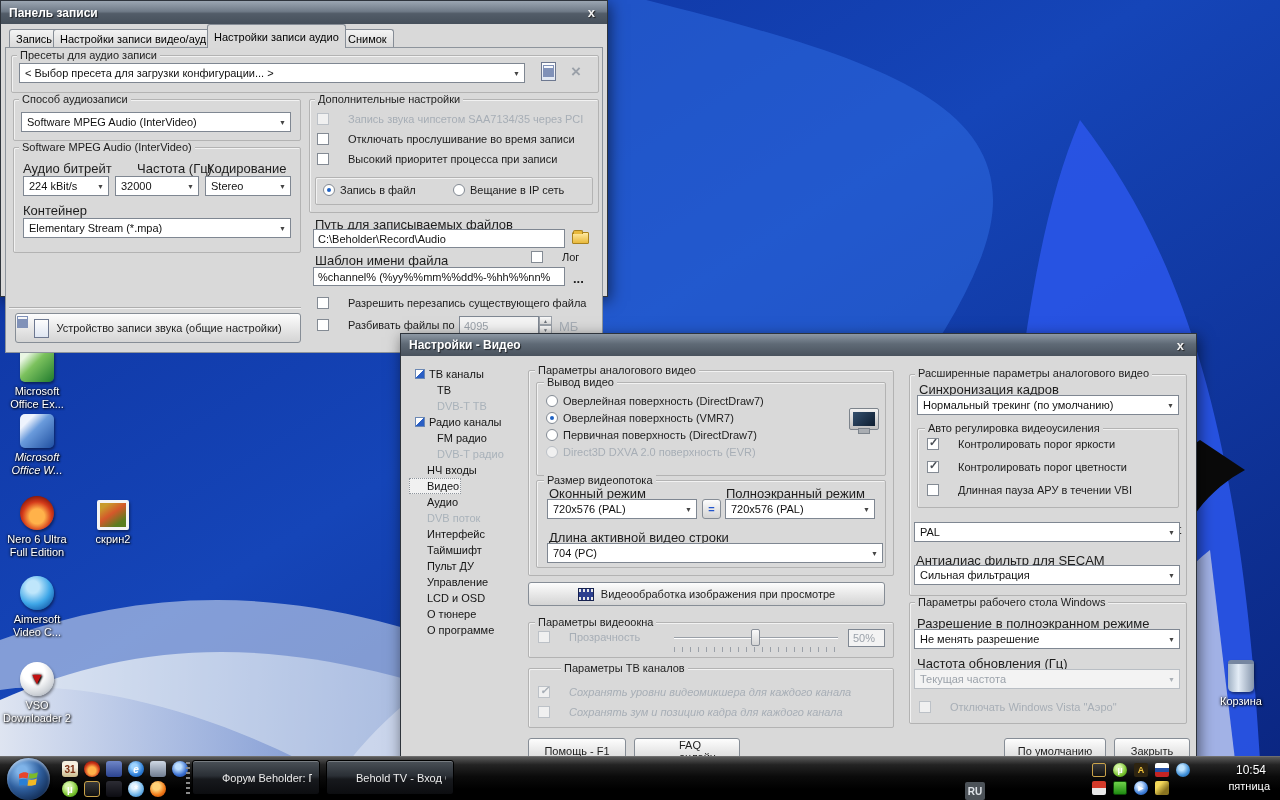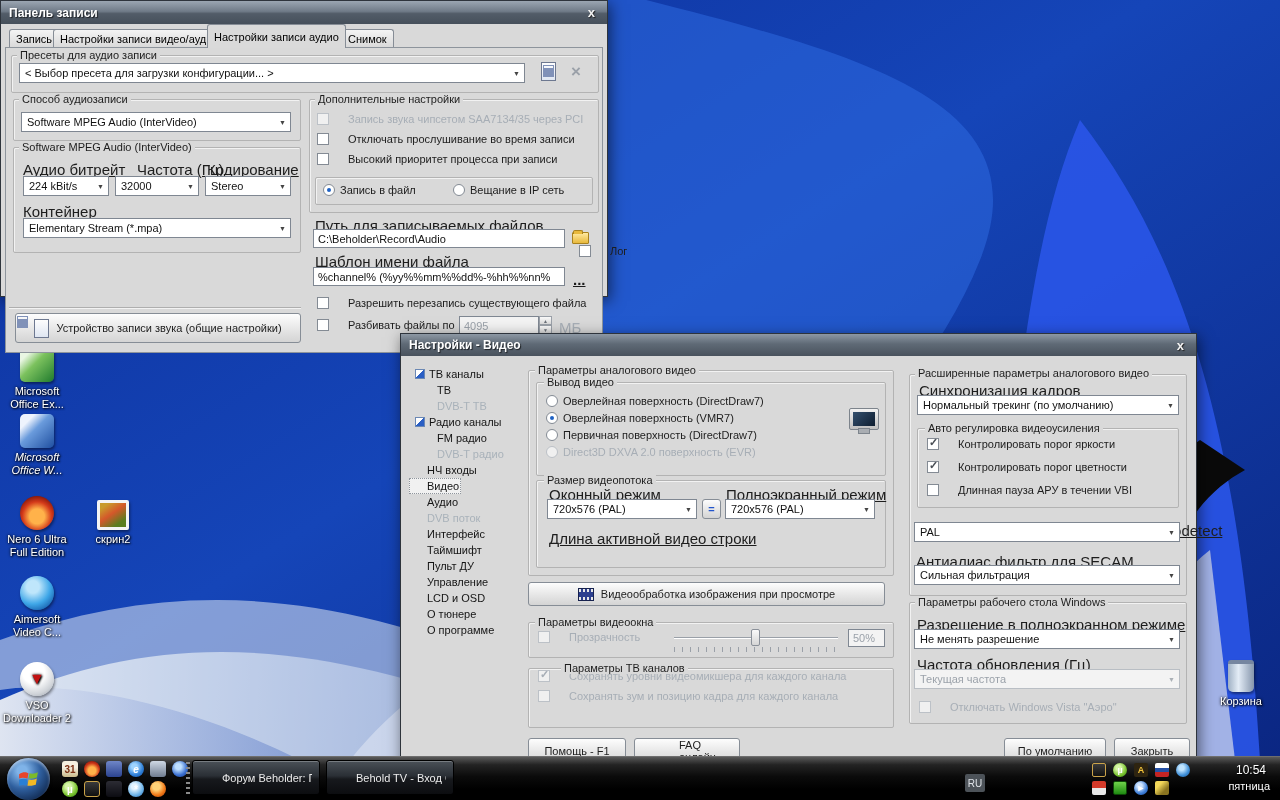--- a/index.html
+++ b/index.html
@@ -26,21 +26,21 @@
   .dicon.trash .img { width:26px; height:32px; border-radius:3px 3px 5px 5px; background:linear-gradient(90deg,#9fb0c4,#e3ecf6 40%,#8696ac); border-top:4px solid #7686a0; }
 
   
   .win { position:absolute; background:#d9d9d9; border:1px solid #2e343c; box-shadow:2px 4px 14px rgba(0,0,0,.55); }
   .titlebar { position:absolute; left:0; right:0; top:0; height:23px; background:linear-gradient(#9ba6b2,#707b88 45%,#525c68 55%,#46505b); display:flex; align-items:center; padding:0 8px; }
   .title { color:#fff; font-weight:bold; font-size:12px; text-shadow:1px 1px 1px rgba(0,0,0,.65); }
   .close-x { margin-left:auto; color:#f2f2f2; font-weight:bold; font-size:13px; text-shadow:1px 1px 1px #222; padding:0 4px; }
 
   .group { position:absolute; border:1px solid #b3b3b3; border-radius:2px; box-shadow:inset 1px 1px 0 rgba(255,255,255,.65); }
   .glabel { position:absolute; font-size:11px; color:#1d1d1d; background:#d9d9d9; padding:0 3px; white-space:nowrap; z-index:2; }
-  .lbl { position:absolute; font-size:15px; color:#1d1d1d; white-space:nowrap;text-decoration:underline; }
+  .lbl { position:absolute; font-size:13px; color:#1d1d1d; white-space:nowrap; }
   .lbl.dis { color:#a7aeb6; }
 
   .combo { position:absolute; height:20px; background:#fff; border:1px solid #7f8792; font-size:11px; color:#111; display:flex; align-items:center; padding:0 18px 0 5px; white-space:nowrap; overflow:hidden; }
   .combo::after { content:"▼"; position:absolute; right:4px; top:50%; transform:translateY(-50%); font-size:7px; color:#444; }
   .combo.dis { background:#f3f3f3; color:#9ba2aa; border-color:#b9bec4; }
   .combo.dis::after { color:#aab0b6; }
 
   .input { position:absolute; height:19px; background:#fff; border:1px solid #7f8792; font-size:11px; color:#111; display:flex; align-items:center; padding:0 4px; white-space:nowrap; overflow:hidden; }
 
   .btn { position:absolute; background:linear-gradient(#fdfdfd,#e6e6e6 55%,#d4d4d4); border:1px solid #868d96; border-radius:3px; font-size:11px; color:#1d1d1d; display:flex; align-items:center; justify-content:center; gap:7px; }
@@ -109,21 +109,21 @@
   .qicon.quill    { background:linear-gradient(#2c2c34,#0c0c12); color:#cfd6e4; }
   .qicon.snowflake{ border-radius:50%; background:radial-gradient(circle at 40% 35%,#e4f4ff 0 20%,#6fb4e8 60%,#1f66b0); }
   .qicon.firefox  { border-radius:50%; background:radial-gradient(circle at 40% 35%,#ffd27a 0 25%,#f07818 60%,#9e3a05); }
   .handle { position:absolute; width:4px; height:34px; background:repeating-linear-gradient(#8a8a8a 0 2px,transparent 2px 5px); }
   .taskbtns { position:absolute; left:192px; top:3px; display:flex; gap:6px; }
   .taskbtn { width:128px; height:35px; background:linear-gradient(#4b5158,#2a2f35 45%,#17191d 55%,#0c0d10); border:1px solid #000; border-radius:3px; box-shadow:inset 0 1px 0 rgba(255,255,255,.25); display:flex; align-items:center; gap:6px; padding:0 7px; color:#ececec; font-size:11px; }
   .taskbtn .ticon16 { flex:0 0 auto; }
   .taskbtn span.tlabel { white-space:nowrap; overflow:hidden; }
   .ticon16 { width:16px; height:16px; border-radius:50%; }
   .tray { position:absolute; right:0; top:0; height:44px; }
-  .lang { position:absolute; left:-190px; top:17px; width:20px; height:18px; background:#4c5258; color:#dfe3e8; font-size:10px; font-weight:normal; display:flex; align-items:center; justify-content:center; border-radius:2px; }
+  .lang { position:absolute; left:-190px; top:25px; width:20px; height:18px; background:#4c5258; color:#dfe3e8; font-size:10px; font-weight:bold; display:flex; align-items:center; justify-content:center; border-radius:2px; }
   .trow { position:absolute; display:flex; gap:7px; }
   .ticon { width:14px; height:14px; border-radius:2px; font-size:9px; font-weight:bold; color:#fff; display:flex; align-items:center; justify-content:center; }
   .ticon.behold { background:linear-gradient(#3c3c3c,#101010); border:1px solid #caa34a; }
   .ticon.utorrent { border-radius:50%; background:radial-gradient(circle at 40% 35%,#d6f6a8 0 20%,#7ac22f 60%,#2f7a10); }
   .ticon.avA { background:#2e2410; color:#f2c23a; }
   .ticon.flag { background:linear-gradient(#fff 0 33%, #2450a4 33% 66%, #c42424 66%); }
   .ticon.bluedot { border-radius:50%; background:radial-gradient(circle at 40% 35%,#bfe4ff 0 20%,#3f8fd8 60%,#14508e); }
   .ticon.updown { background:linear-gradient(180deg,#d43a2a 0 50%,#e8e8e8 50%); }
   .ticon.battery { background:linear-gradient(#6fd24a,#1f8a12); border:1px solid #0c4a06; }
   .ticon.player { border-radius:50%; background:radial-gradient(circle at 40% 35%,#cfe4ff 0 20%,#3f7fd8 60%,#1a4a9e); }
@@ -283,21 +283,21 @@
       <span>Вещание в IP сеть</span>
   </div>
 
   <span class="lbl" style="left:314px; top:216px;">Путь для записываемых файлов</span>
   <div class="input" style="left:312px; top:228px; width:252px;">
       <span>C:\Beholder\Record\Audio</span>
     </div>
   <span class="icon-folder" style="left:571px; top:231px;"></span>
 
   <span class="lbl" style="left:314px; top:252px;">Шаблон имени файла</span>
-  <div class="cb" style="left:530px; top:244px;margin-left:48px;">
+  <div class="cb" style="left:530px; top:250px;">
     <span class="box"></span>
       <span>Лог</span>
   </div>
   <div class="input" style="left:312px; top:266px; width:252px;">
       <span>%channel% (%yy%%mm%%dd%-%hh%%nn%</span>
     </div>
   <span class="lbl" style="left:572px; top:270px; font-weight:bold;">...</span>
 
   <div class="cb" style="left:316px; top:296px;">
     <span class="box"></span>
@@ -428,20 +428,23 @@
   <div class="combo" style="left:146px; top:165px; width:150px;">
       <span>720x576 (PAL)</span>
     </div>
   <div class="btn" style="left:301px; top:165px; width:19px; height:20px; color:#2255cc; font-weight:bold;">
       <span>=</span>
     </div>
   <div class="combo" style="left:324px; top:165px; width:150px;">
       <span>720x576 (PAL)</span>
     </div>
   <span class="lbl" style="left:148px; top:196px;">Длина активной видео строки</span>
+  <div class="combo" style="left:146px; top:209px; width:336px;">
+      <span>704 (PC)</span>
+    </div>
 
   <div class="btn" style="left:127px; top:248px; width:357px; height:24px;">
     <span class="icon-film"></span>
     <span>Видеообработка изображения при просмотре</span>
   </div>
 
   <div class="group" style="left:127px; top:288px; width:366px; height:36px;"></div>
   <span class="glabel" style="left:134px; top:282px;">Параметры видеоокна</span>
   <div class="cb disabled" style="left:137px; top:297px;">
     <span class="box"></span>
@@ -449,21 +452,21 @@
   </div>
   <div class="slider-track" style="left:273px; top:303px; width:164px;"></div>
   <div class="slider-thumb" style="left:350px; top:295px;"></div>
   <div class="slider-ticks" style="left:273px; top:313px; width:164px;"></div>
   <div class="input" style="left:447px; top:295px; width:37px; height:18px; background:#f3f3f3; color:#9ba2aa;">
       <span>50%</span>
     </div>
 
   <div class="group" style="left:127px; top:334px; width:366px; height:60px;"></div>
   <span class="glabel" style="left:134px; top:328px;margin-left:26px;">Параметры ТВ каналов</span>
-  <div style="position:absolute; left:137px; top:336px;">
+  <div style="position:absolute; left:137px; top:352px;font-style:italic;">
 
   <div class="cb checked disabled" style="position:static; margin-bottom:8px;">
         <span class="box"></span>
         <span>Сохранять уровни видеомикшера для каждого канала</span>
       </div>
       <div class="cb disabled" style="position:static; margin-bottom:8px;">
         <span class="box"></span>
         <span>Сохранять зум и позицию кадра для каждого канала</span>
       </div>
     </div>

